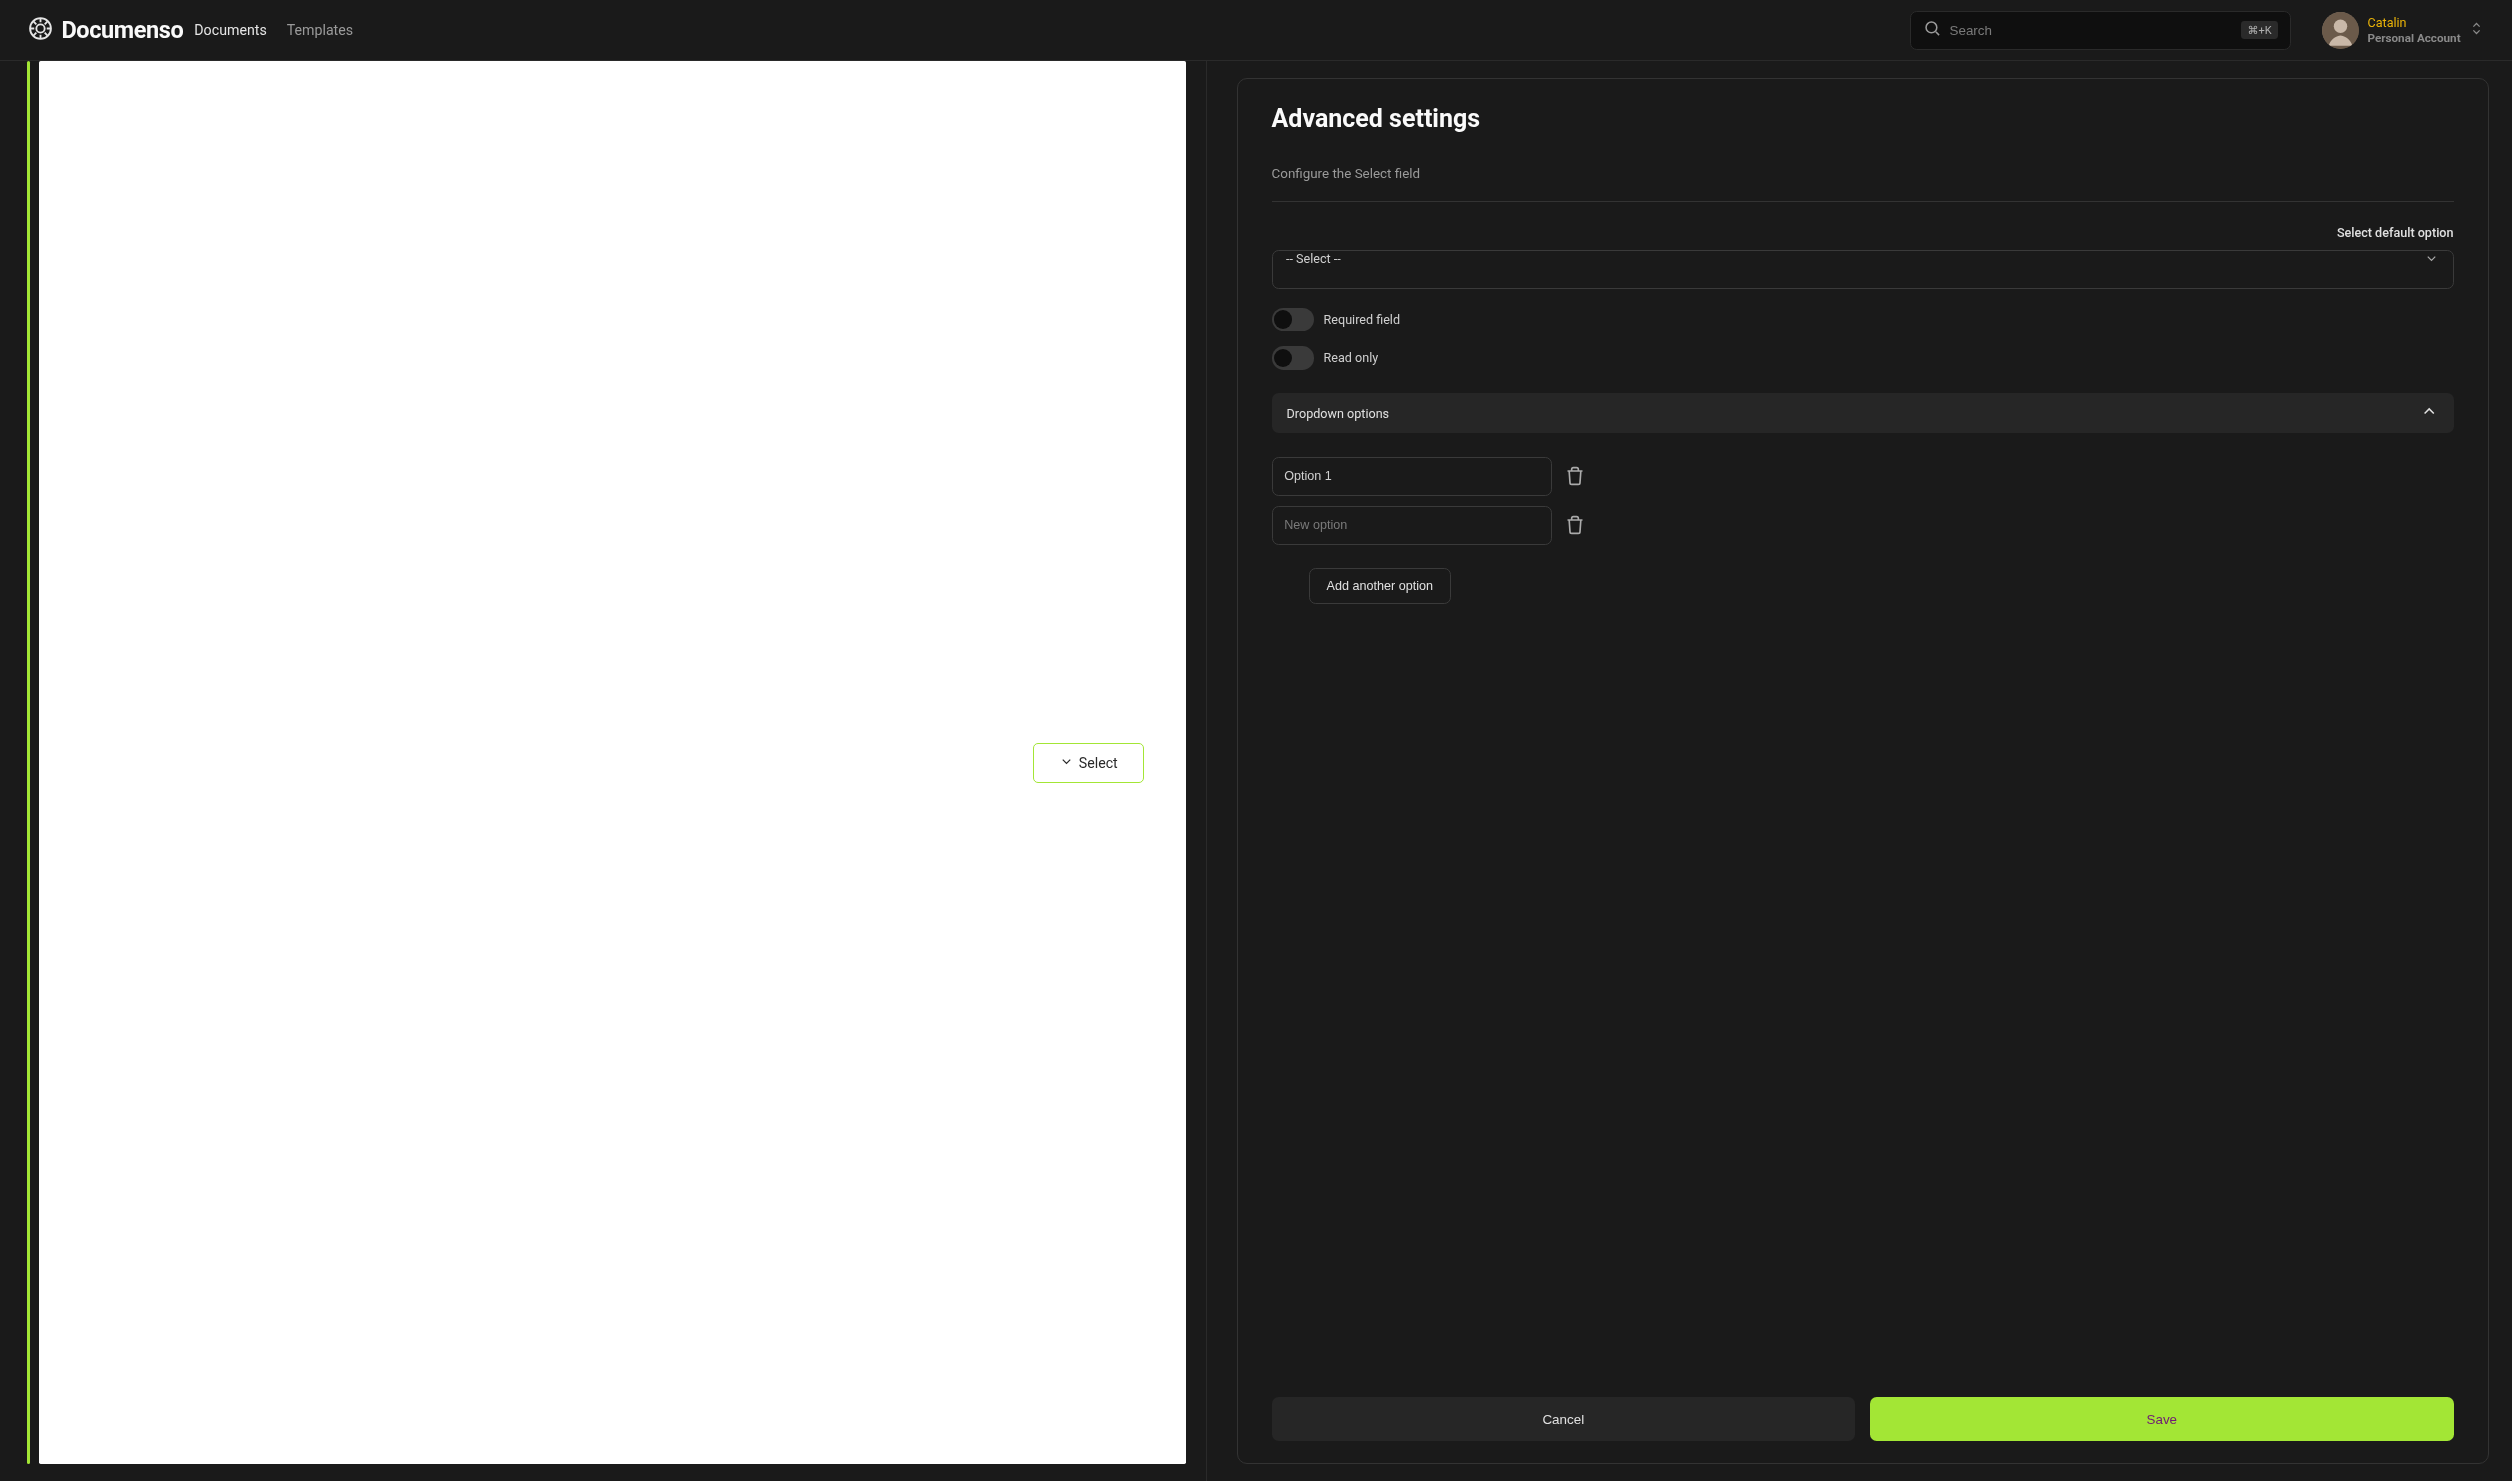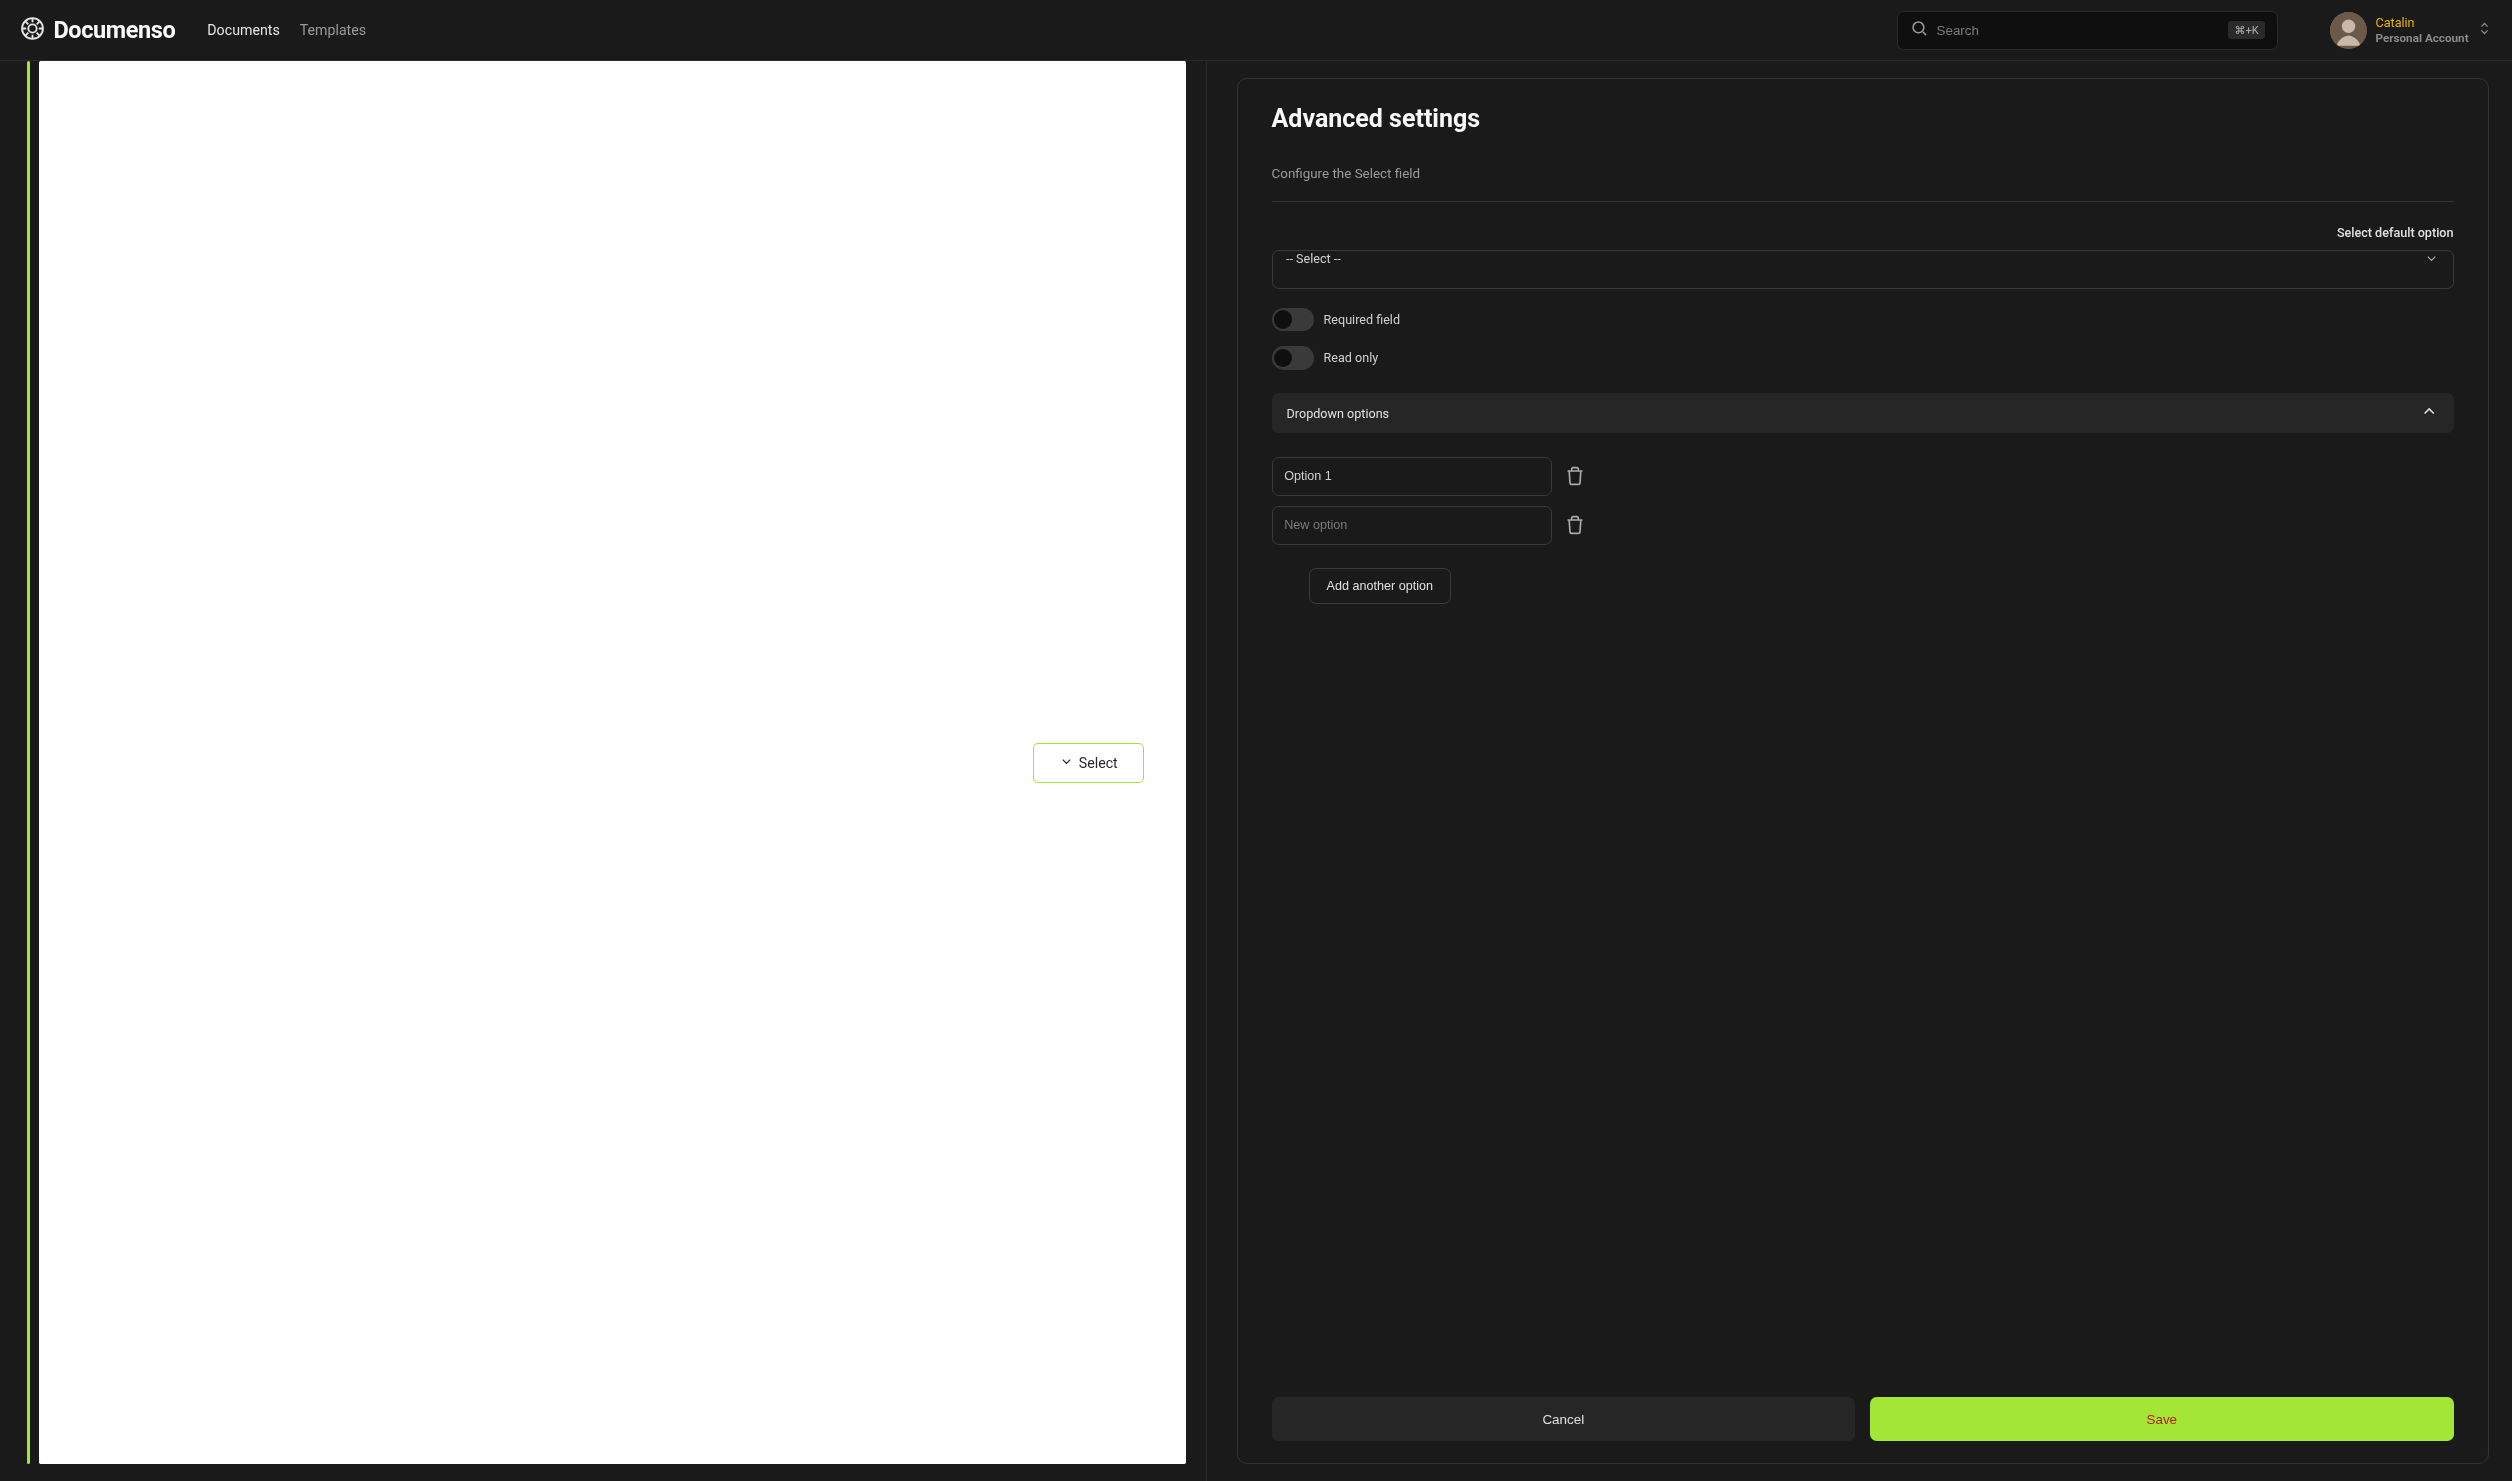--- a/index.html
+++ b/index.html
@@ -12,22 +12,22 @@
       color: #e5e5e5;
       font-family: -apple-system, BlinkMacSystemFont, "Segoe UI", Roboto, sans-serif;
       height: 100vh;
       overflow: hidden;
     }
     .header {
       display: flex;
       align-items: center;
       height: 61px;
       border-bottom: 0.8px solid #2a2a2a;
-      padding: 0 20px;
-      gap: 32px;
+      padding: 0 28px;
+      gap: 11px;
     }
     .logo-group {
       display: flex;
       align-items: center;
       gap: 8.4px;
     }
     .logo-icon svg {
       width: 25px;
       height: 25px;
       stroke: #e5e5e5;
@@ -333,21 +333,21 @@
       font-size: 13.4px;
       font-weight: 500;
       cursor: pointer;
     }
     .btn-cancel {
       background: #262626;
       color: #e0e0e0;
     }
     .btn-save {
       background: #a3e635;
-      color: #b91c1c;
+      color: #701a75;
       text-align: center;
     }
   </style>
 </head>
 <body>
 
 <div class="header">
   <div class="logo-group">
     <span class="logo-icon">
       <svg viewBox="0 0 24 24" fill="none" stroke-width="1.8">

